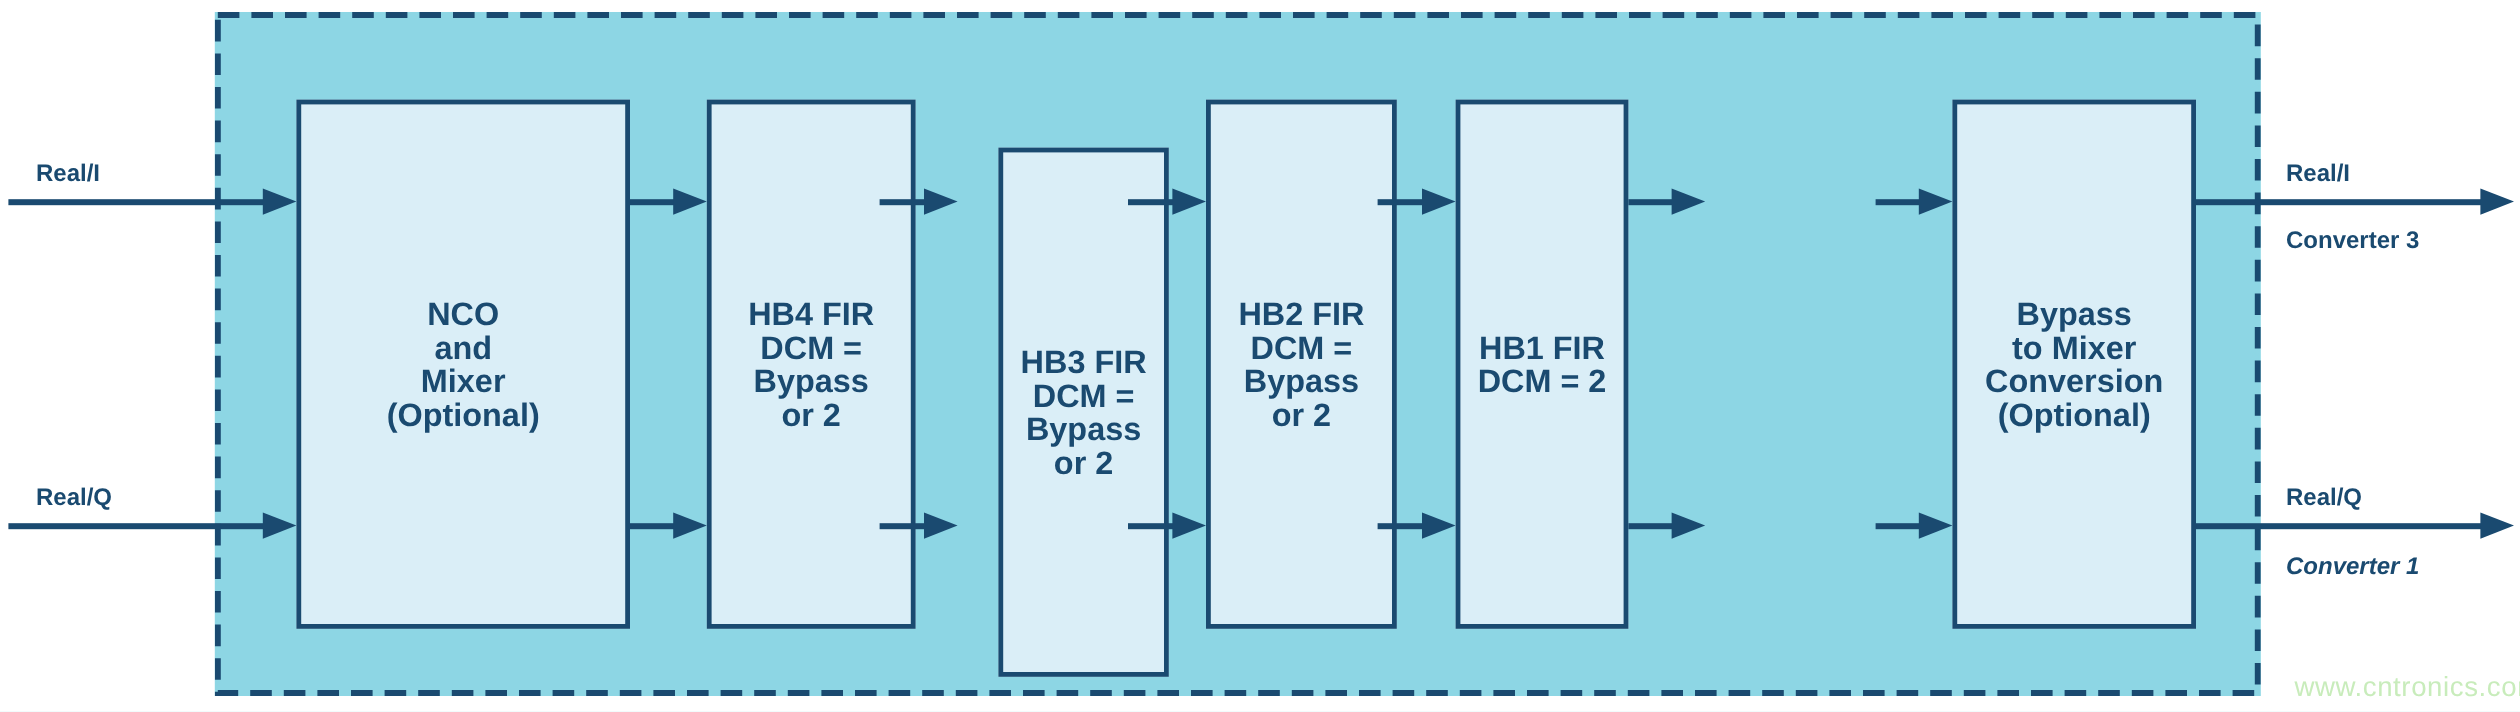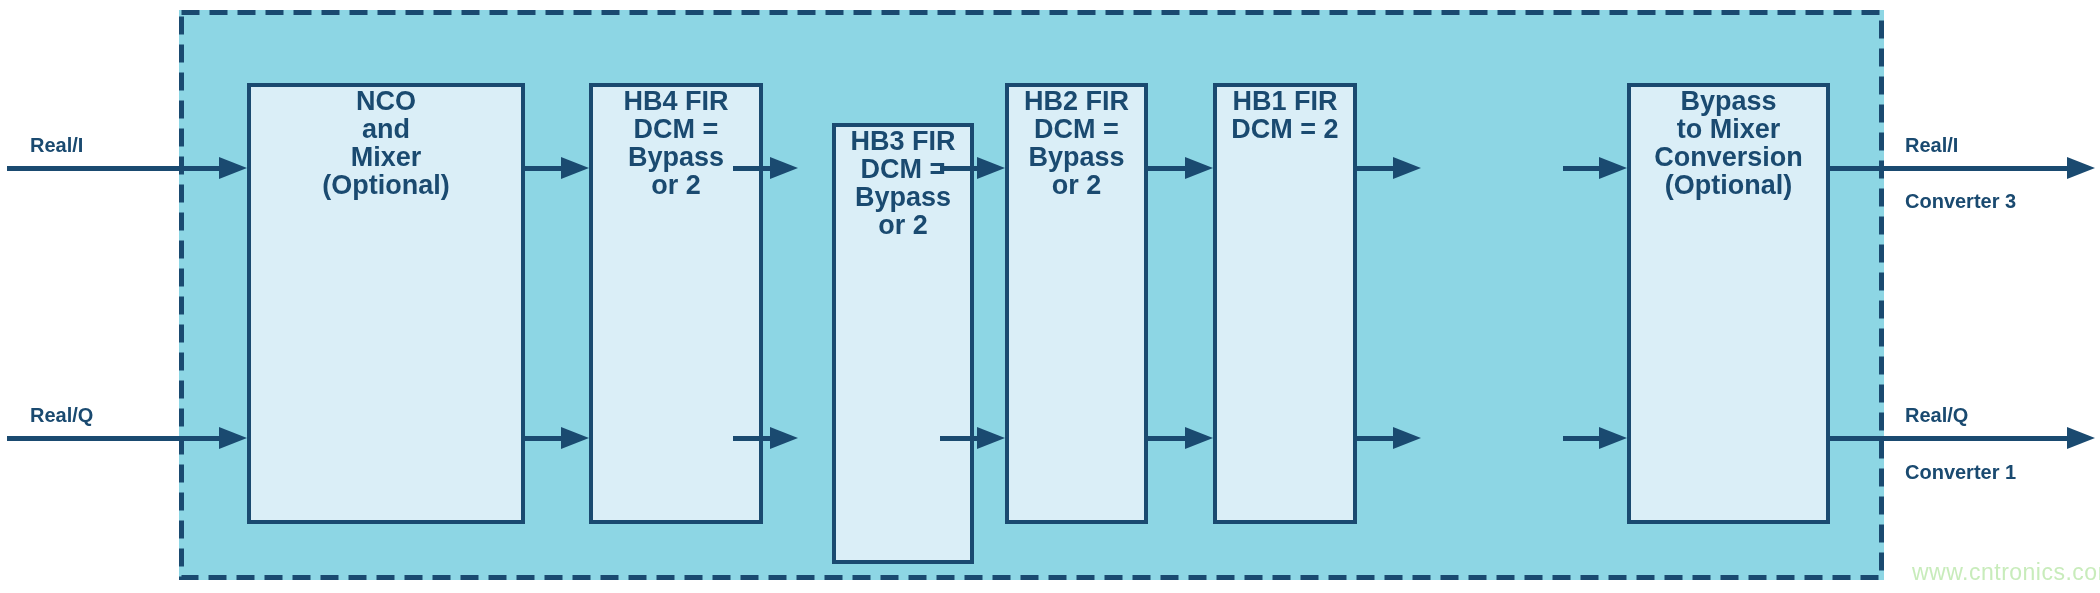--- a/index.html
+++ b/index.html
@@ -9,21 +9,21 @@
   }
   .dashed-box{
     position:absolute;left:179px;top:10px;width:1705px;height:570px;
     background:var(--teal);
   }
   .dashed-box svg{position:absolute;left:0;top:0;display:block;}
   .dashed-box svg rect{stroke:var(--navy);}
   .block{
     position:absolute;top:83px;height:441px;box-sizing:border-box;
     background:var(--block_fill);border:4px solid var(--navy);
-    display:flex;align-items:flex-start;justify-content:center;
+    display:flex;align-items:center;justify-content:center;
   }
   .block-label{
     text-align:center;color:var(--navy);font-weight:700;
     font-size:27px;line-height:28px;white-space:nowrap;
   }
   .block-label span{display:block;}
   .arrow{position:absolute;height:0;}
   .arrow .shaft{
     position:absolute;left:0;right:20px;top:-2.5px;height:5px;background:var(--navy);
   }
@@ -72,21 +72,21 @@
 
   <div class="block" style="left:832px;width:142px;margin-top:40px;">
     <div class="block-label">
       <span>HB3 FIR</span>
       <span>DCM =</span>
       <span>Bypass</span>
       <span>or 2</span>
     </div>
   </div>
 
-  <div class="block" style="left:1005px;width:143px;">
+  <div class="block" style="left:1005px;width:159px;">
     <div class="block-label">
       <span>HB2 FIR</span>
       <span>DCM =</span>
       <span>Bypass</span>
       <span>or 2</span>
     </div>
   </div>
 
   <div class="block" style="left:1213px;width:144px;">
     <div class="block-label">
@@ -172,17 +172,17 @@
     <div class="shaft"></div>
     <div class="head"></div>
   </div>
 
   <div class="edge-label" style="left:30px;top:130px;">Real/I</div>
   <div class="edge-label" style="left:30px;top:400px;">Real/Q</div>
 
   <div class="edge-label" style="left:1905px;top:130px;">Real/I</div>
   <div class="edge-label" style="left:1905px;top:186px;">Converter 3</div>
   <div class="edge-label" style="left:1905px;top:400px;">Real/Q</div>
-  <div class="edge-label" style="left:1905px;top:457px;">Converter 1</div>
+  <div class="edge-label" style="left:1905px;top:457px;font-style:italic;">Converter 1</div>
 
   <div class="watermark">www.cntronics.com</div>
 
 </div>
 
 </body></html>

